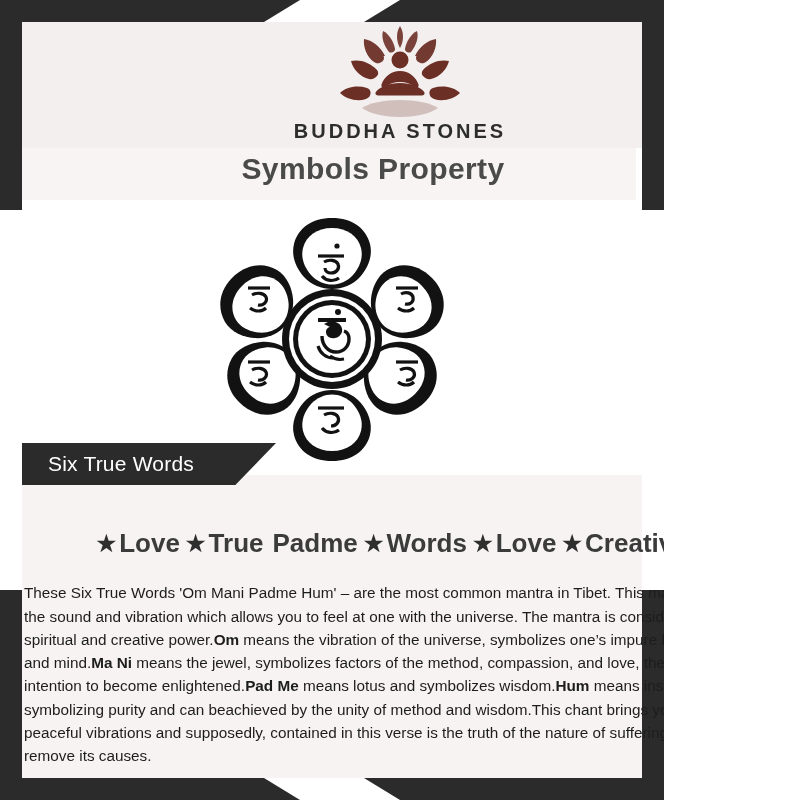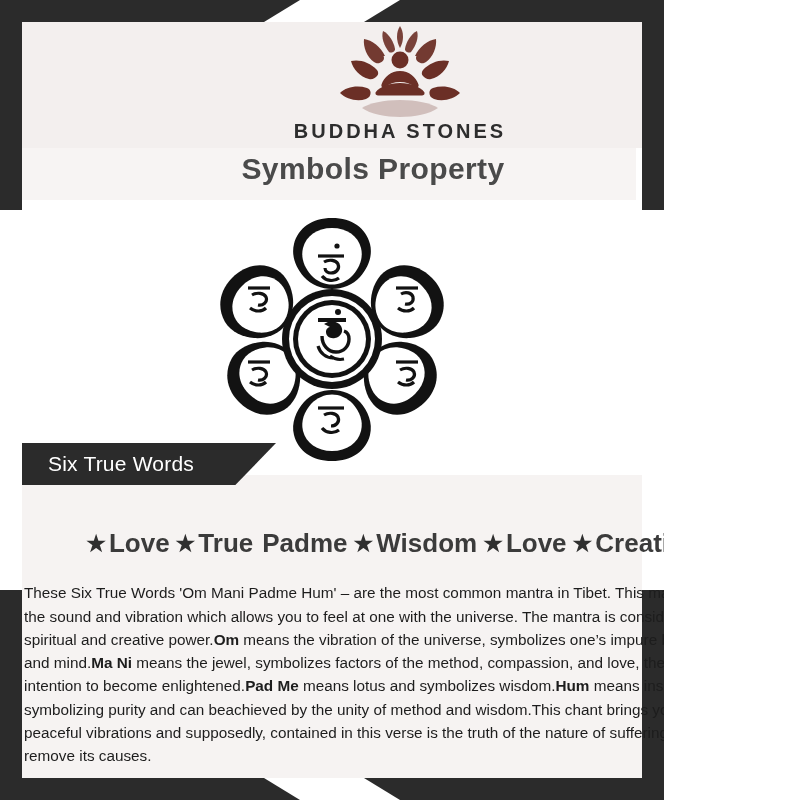--- a/index.html
+++ b/index.html
@@ -323,21 +323,21 @@
     <span class="kw">
       <span class="star">★</span>
       <span>True</span>
     </span>
     <span class="kw">
       <span class="star"></span>
       <span>Padme</span>
     </span>
     <span class="kw">
       <span class="star">★</span>
-      <span>Wisdom</span>
+      <span>Words</span>
     </span>
     <span class="kw">
       <span class="star">★</span>
       <span>Love</span>
     </span>
     <span class="kw">
       <span class="star">★</span>
       <span>Creativity</span>
     </span>
   </div>

